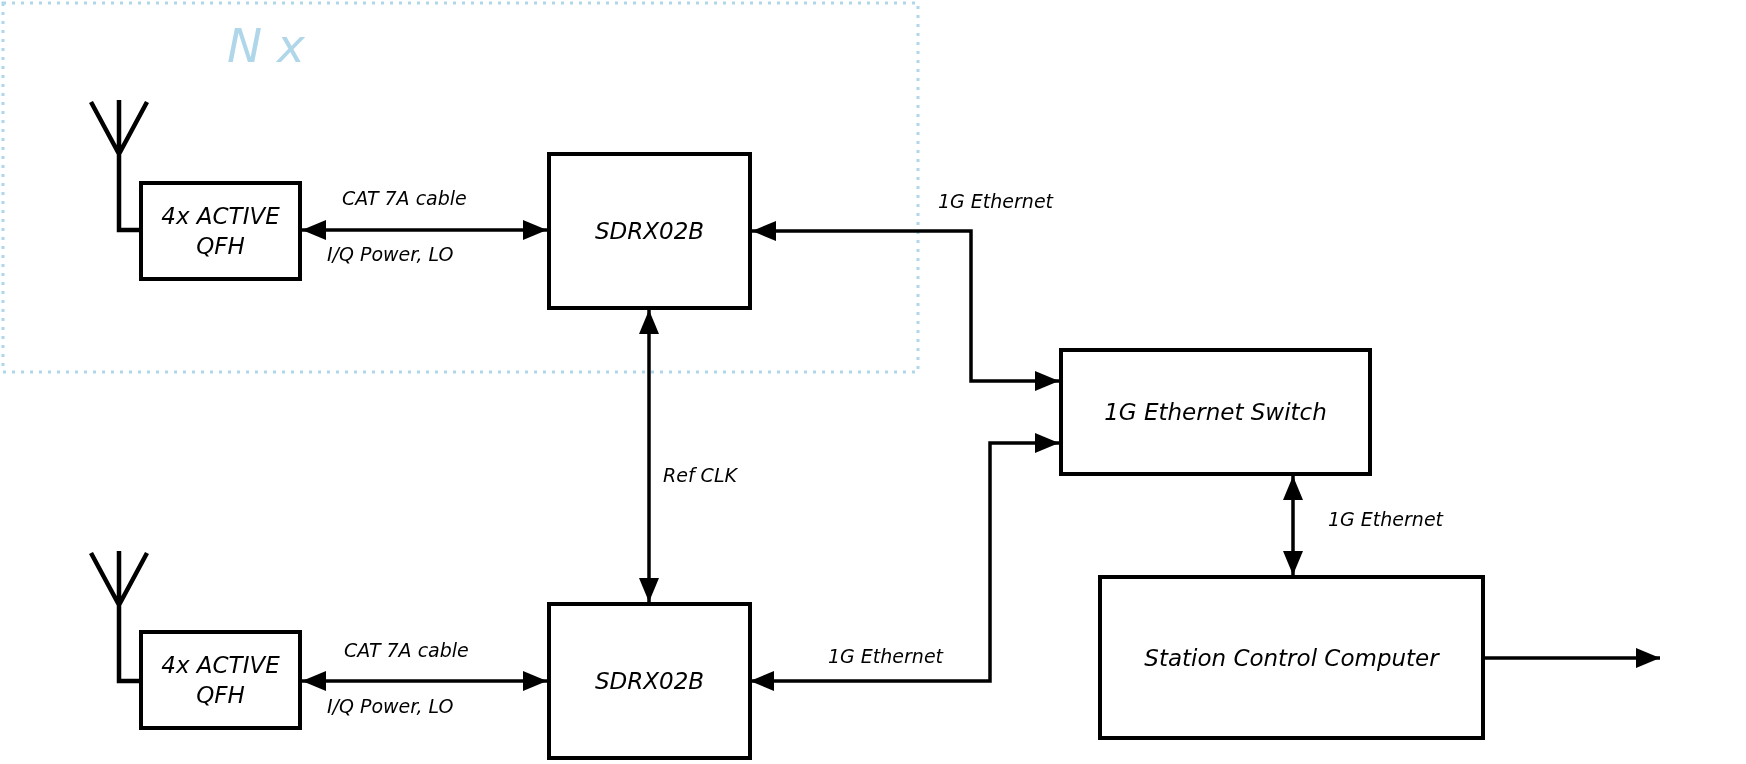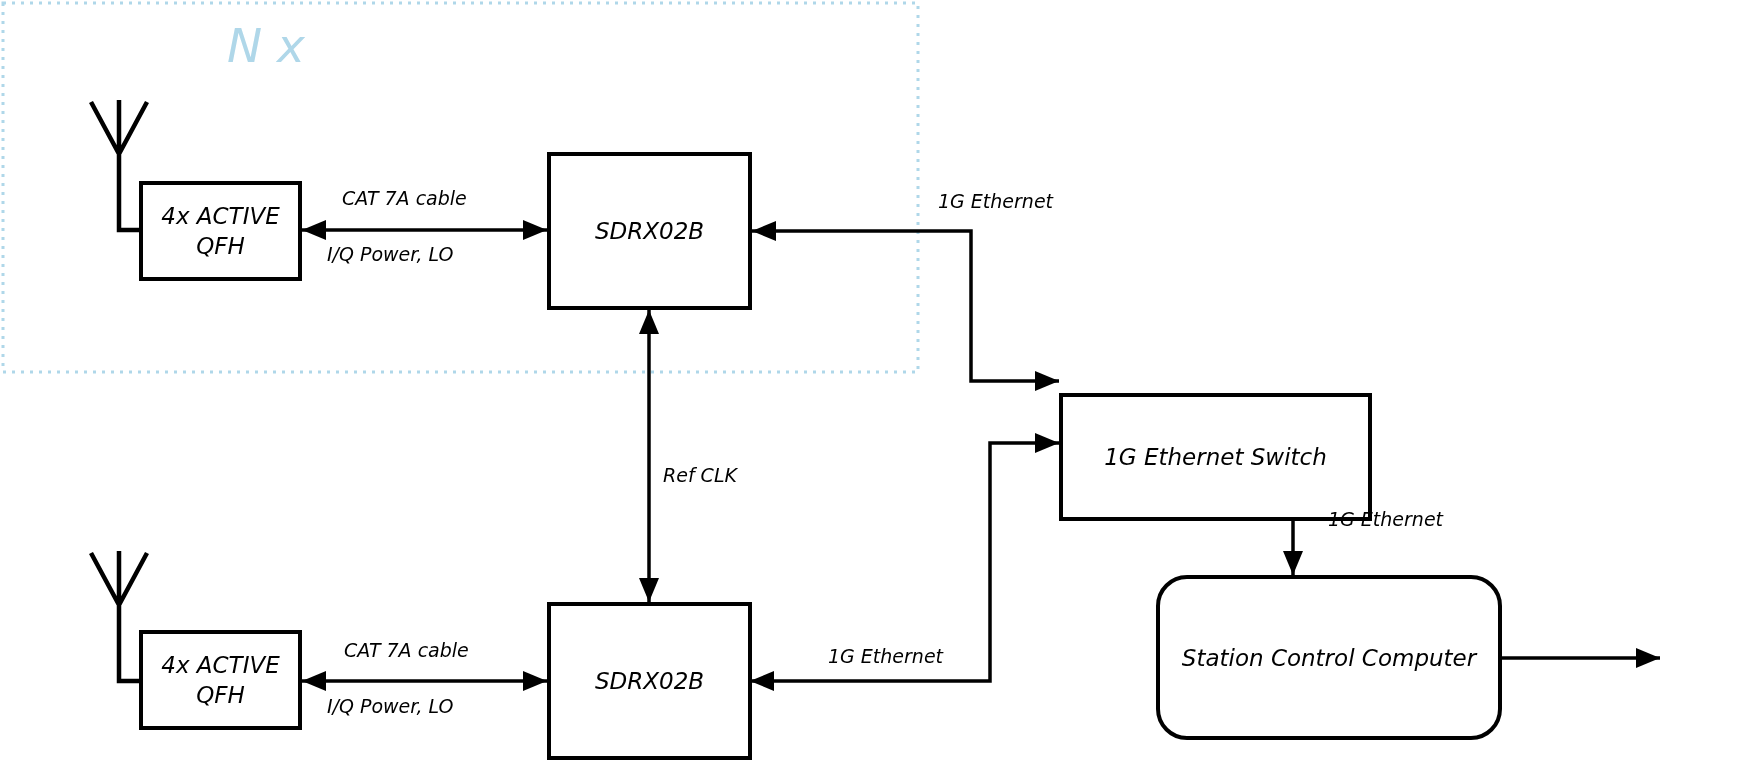--- a/index.html
+++ b/index.html
@@ -87,25 +87,25 @@
 
   <div class="node" style="left:139px; top:630px; width:163px; height:100px;">
     <span>4x ACTIVE</span>
     <span>QFH</span>
   </div>
 
   <div class="node" style="left:547px; top:602px; width:205px; height:158px;">
     <span>SDRX02B</span>
   </div>
 
-  <div class="node" style="left:1059px; top:348px; width:313px; height:128px;margin-top:45px;">
+  <div class="node" style="left:1059px; top:348px; width:313px; height:128px;">
     <span>1G Ethernet Switch</span>
   </div>
 
-  <div class="node" style="left:1156px; top:575px; width:346px; height:165px;border-radius:31px;">
+  <div class="node" style="left:1098px; top:575px; width:387px; height:165px;">
     <span>Station Control Computer</span>
   </div>
 
   <div class="lbl" style="left:342px; top:185px;">CAT 7A cable</div>
   <div class="lbl" style="left:327px; top:241px;">I/Q Power, LO</div>
   <div class="lbl" style="left:938px; top:188px;">1G Ethernet</div>
   <div class="lbl" style="left:663px; top:462px;">Ref CLK</div>
   <div class="lbl" style="left:344px; top:637px;">CAT 7A cable</div>
   <div class="lbl" style="left:327px; top:693px;">I/Q Power, LO</div>
   <div class="lbl" style="left:828px; top:643px;">1G Ethernet</div>

